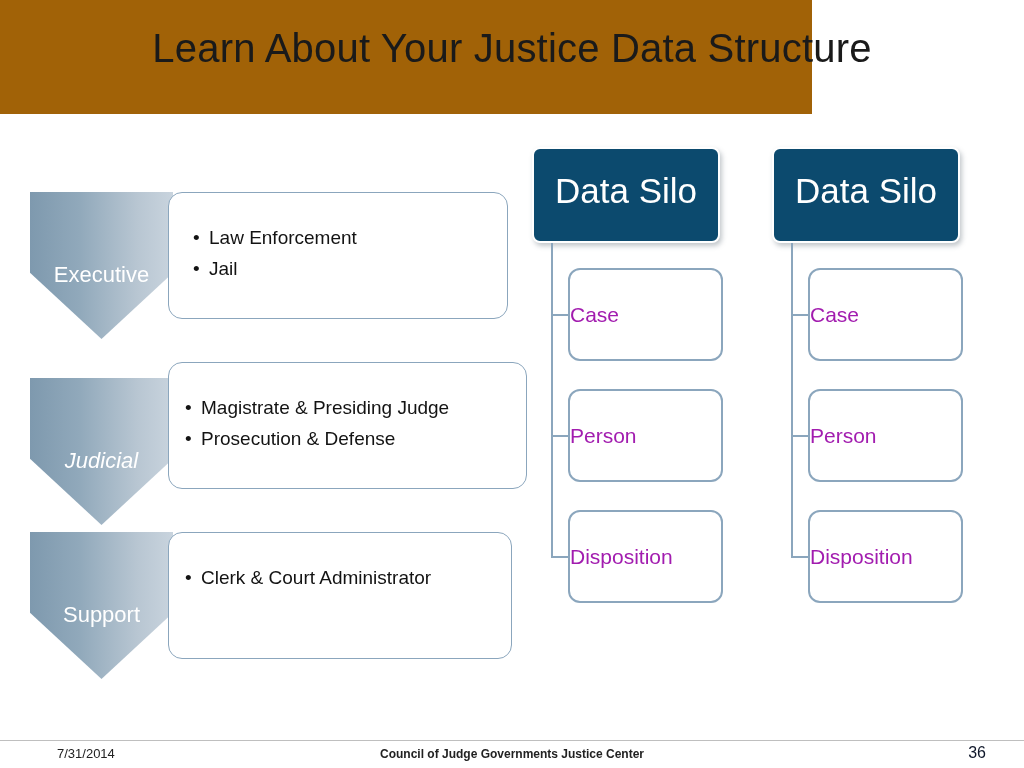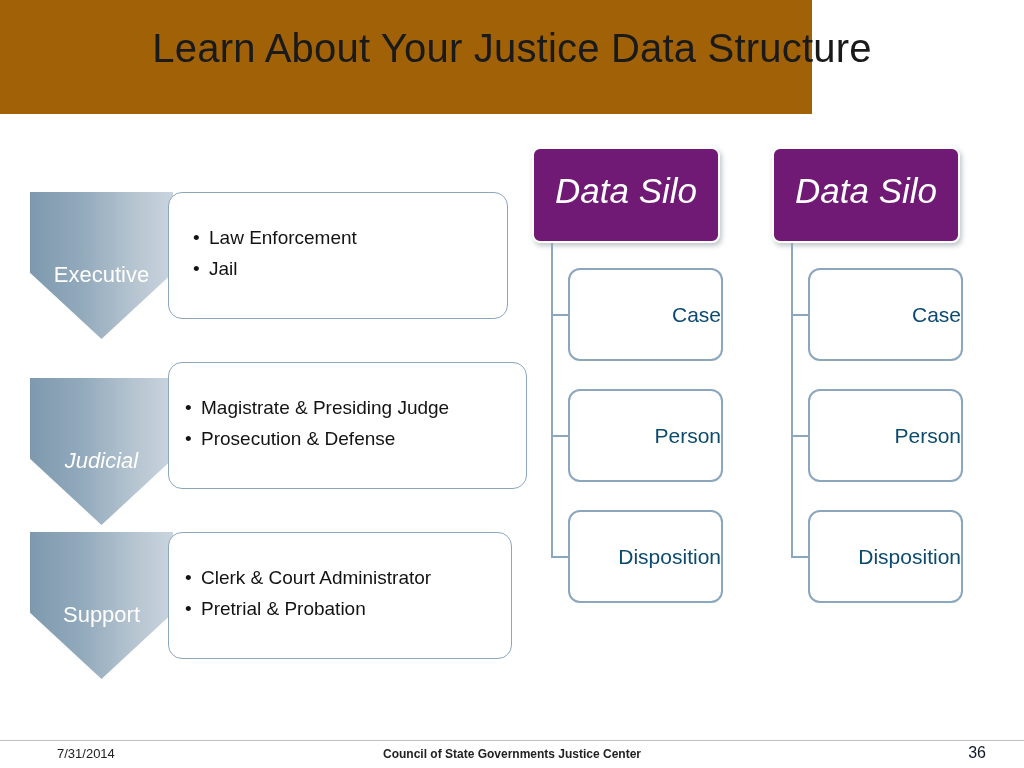--- a/index.html
+++ b/index.html
@@ -82,26 +82,25 @@
     display: inline-block;
     width: 16px;
     color: #131313;
   }
 
   
   .silo-head {
     position: absolute;
     width: 188px;
     height: 96px;
-    background: #701a75;
+    background: #0c4a6e;
     border: 2px solid #ffffff;
     border-radius: 8px;
     box-shadow: 2px 3px 5px rgba(120,130,140,0.45);
     box-sizing: border-box;
-    font-style: italic;
   }
   .silo-head span {
     position: absolute;
     left: 0; right: 0;
     top: 22px;
     text-align: center;
     color: #ffffff;
     font-size: 35px;
   }
 
@@ -112,23 +111,23 @@
     background: #ffffff;
     border: 2px solid #8ba6bd;
     border-radius: 12px;
     box-sizing: border-box;
   }
   .silo-node span {
     position: absolute;
     left: 0; right: 0;
     top: 50%;
     transform: translateY(-50%);
-    text-align: right;
+    text-align: left;
     font-size: 21px;
-    color: #0c4a6e;
+    color: #a21caf;
   }
 
   .connector {
     position: absolute;
     background: #8ba6bd;
   }
 
   
   .footer-bar {
     position: absolute;
@@ -195,21 +194,20 @@
   </div>
 </div>
 
 <div class="branch-group">
   <div class="chevron" style="left:30px; top:532px;">
     <div class="chevron-label">Support</div>
   </div>
   <div class="callout" style="left:168px; top:532px; width:344px; height:127px;">
     <ul style="margin:29px 0 0 16px;">
       <li>Clerk &amp; Court Administrator</li>
-      <li>Pretrial &amp; Probation</li>
     </ul>
   </div>
 </div>
 
 <div>
   <div class="silo-head" style="left:532px; top:147px;">
     <span>Data Silo</span>
   </div>
 
   <div class="connector" style="left:551px; top:243px; width:2px; height:314px;"></div>
@@ -244,14 +242,14 @@
   <div class="silo-node" style="left:808px; top:389px;">
     <span>Person</span>
   </div>
   <div class="silo-node" style="left:808px; top:510px;">
     <span>Disposition</span>
   </div>
 </div>
 
 <div class="footer-bar"></div>
 <div class="footer-date">7/31/2014</div>
-<div class="footer-center">Council of State Governments Justice Center</div>
+<div class="footer-center">Council of Judge Governments Justice Center</div>
 <div class="footer-page">36</div>
 
 </body></html>

